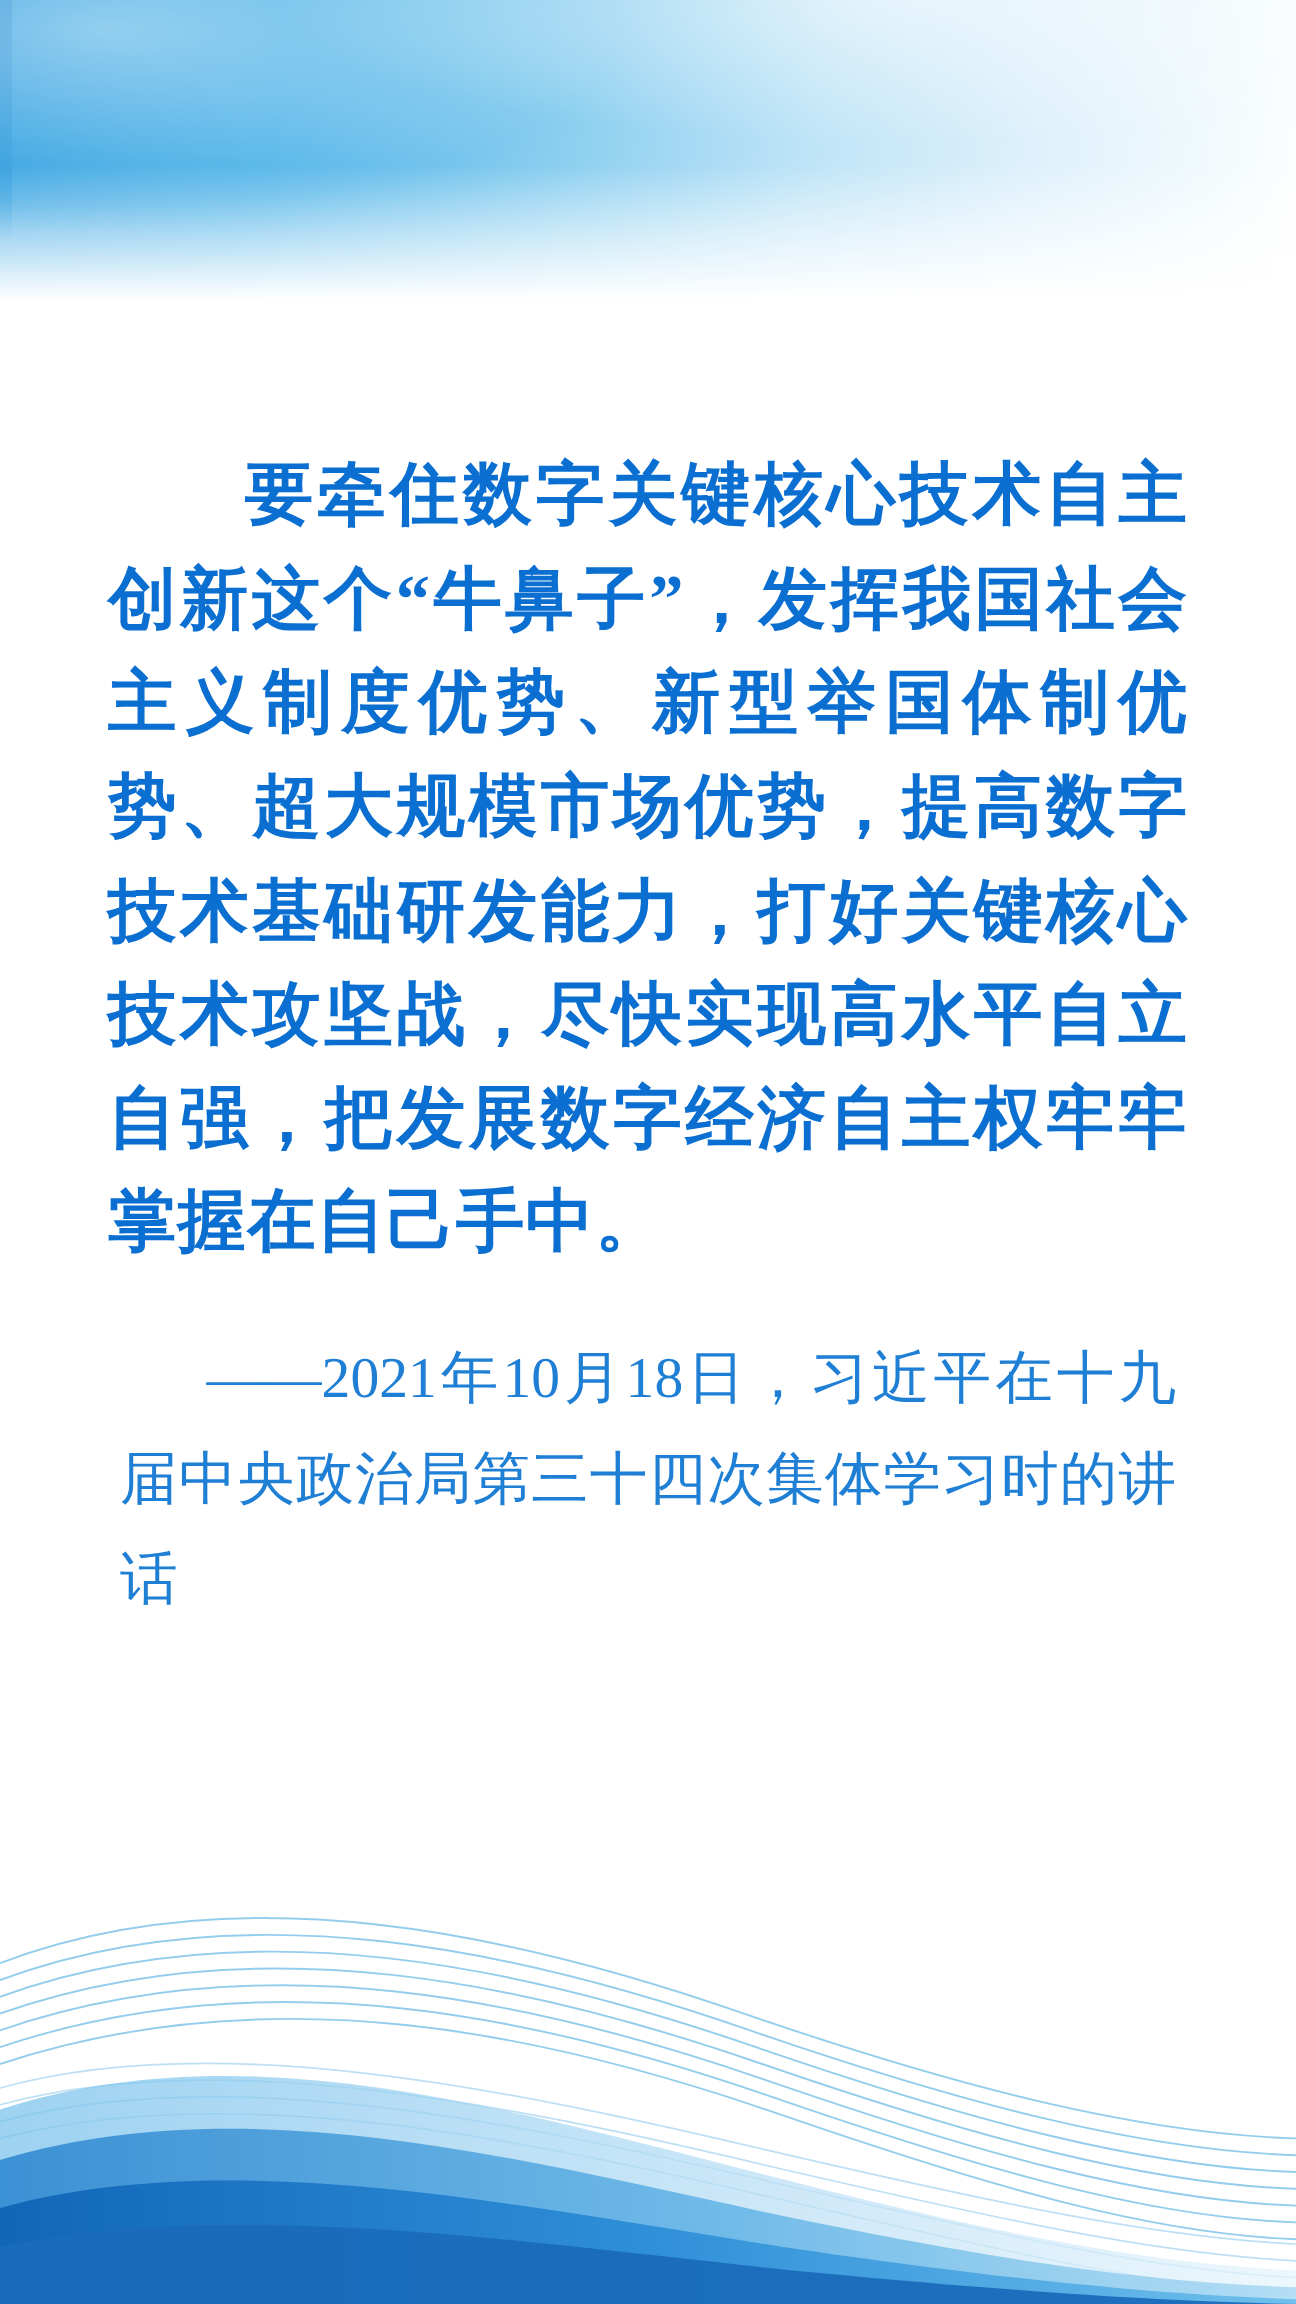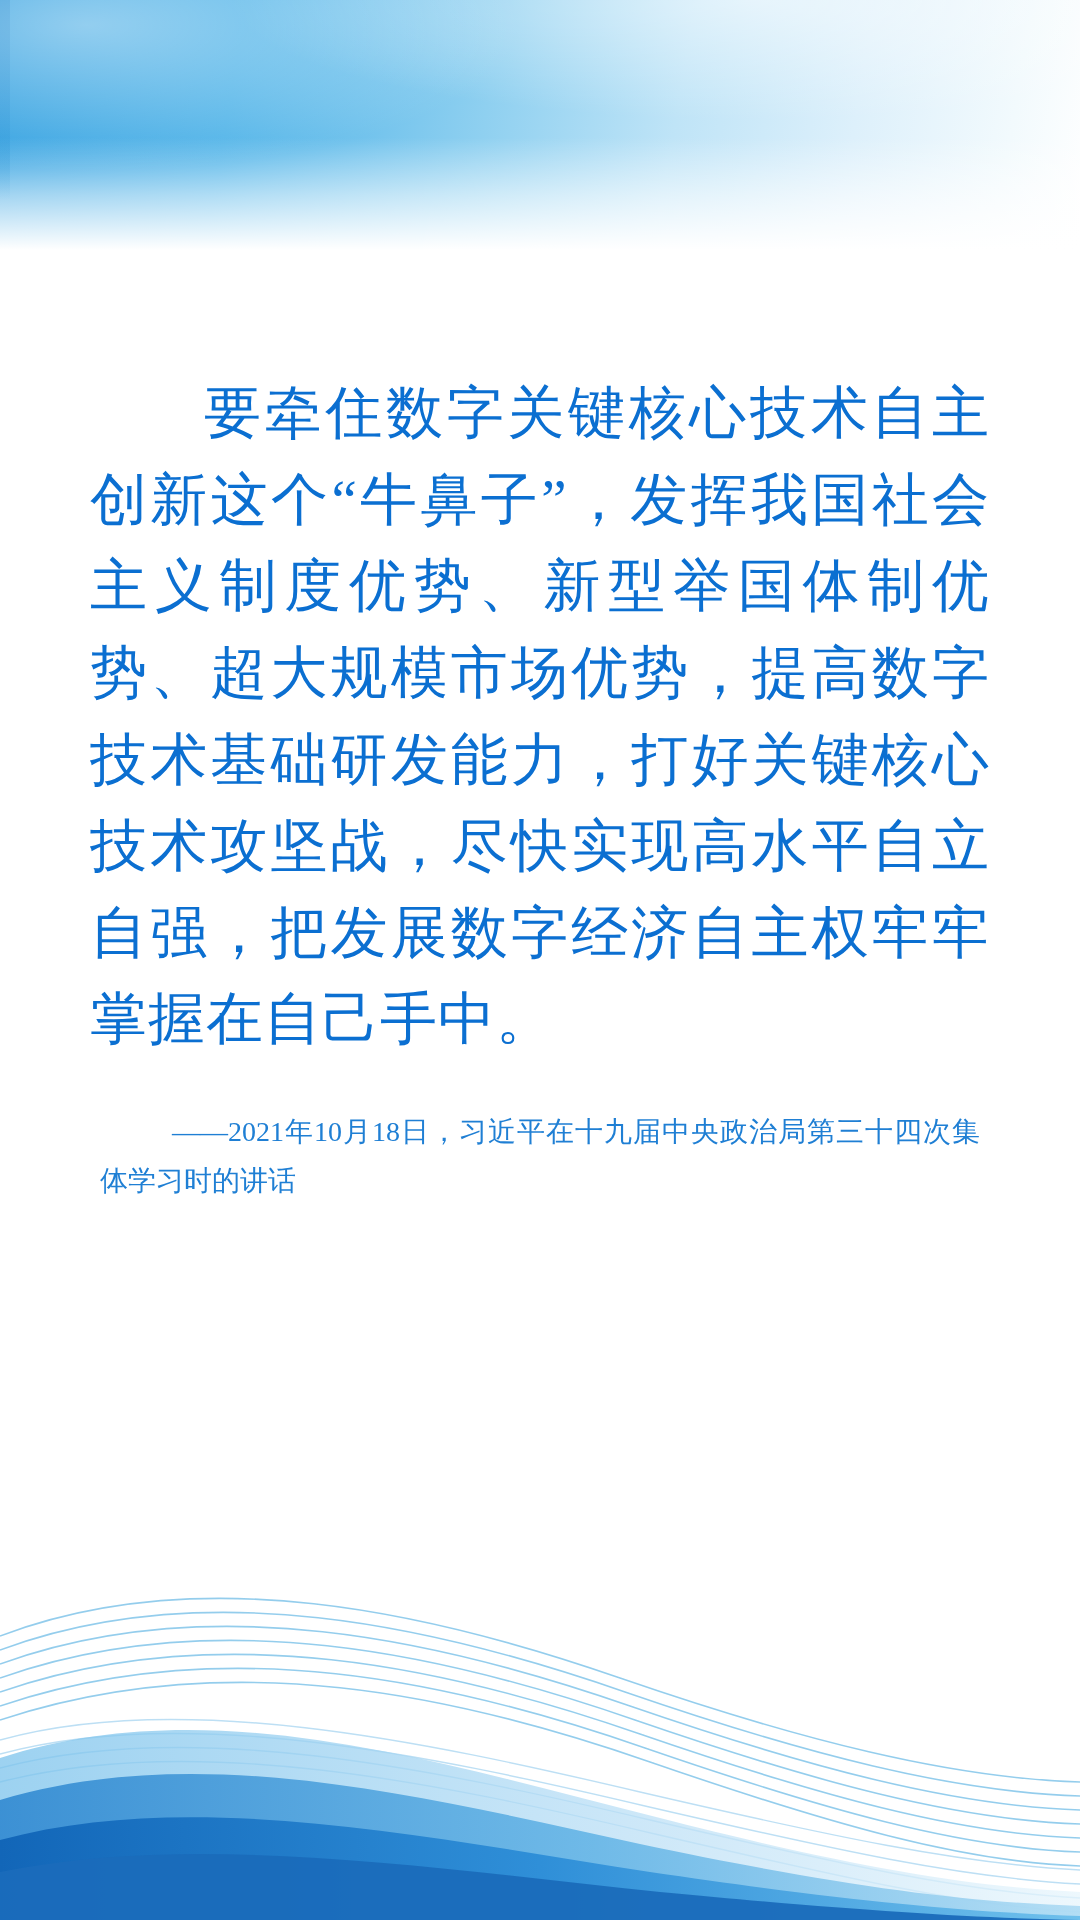--- a/index.html
+++ b/index.html
@@ -77,28 +77,28 @@
     width: 900px;
     margin: 0 auto;
     color: #0b6fd1;
     font-size: 57px;
     line-height: 1.52;
     letter-spacing: 1px;
     text-align: justify;
     text-justify: inter-ideograph;
     text-indent: 114px;
     font-family: "Liberation Serif", "DejaVu Serif", serif;
-    font-weight: 400;
+    font-weight: 700;
   }
 
   .attribution {
     width: 880px;
     margin: 44px auto 0 auto;
     color: #1f7fd4;
-    font-size: 28px;
+    font-size: 48px;
     line-height: 1.75;
     text-align: justify;
     text-justify: inter-ideograph;
     text-indent: 72px;
     font-family: "Liberation Serif", "DejaVu Serif", serif;
   }
 
   
   .bottom-wave {
     position: absolute;

